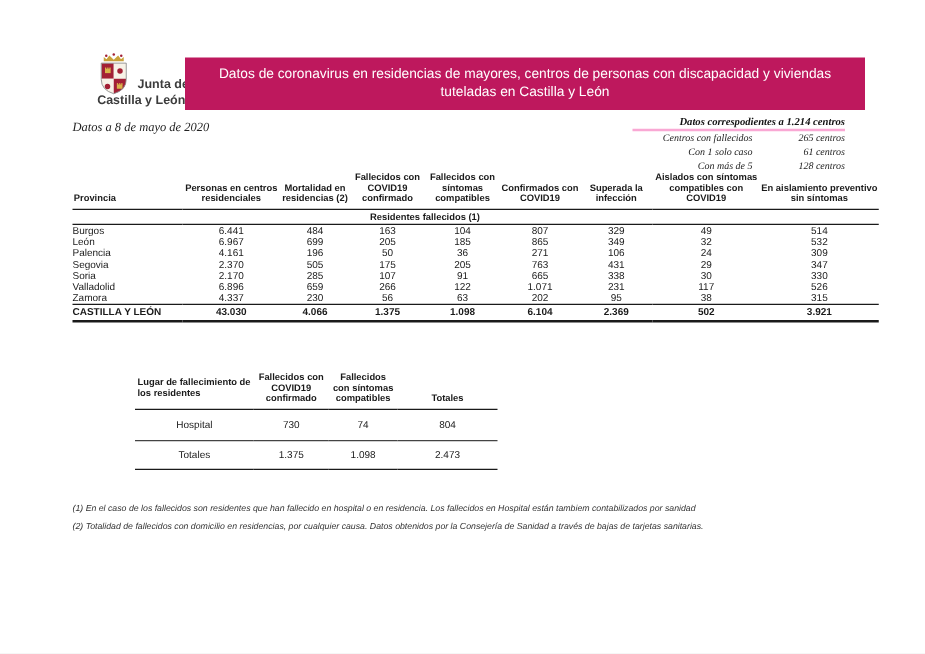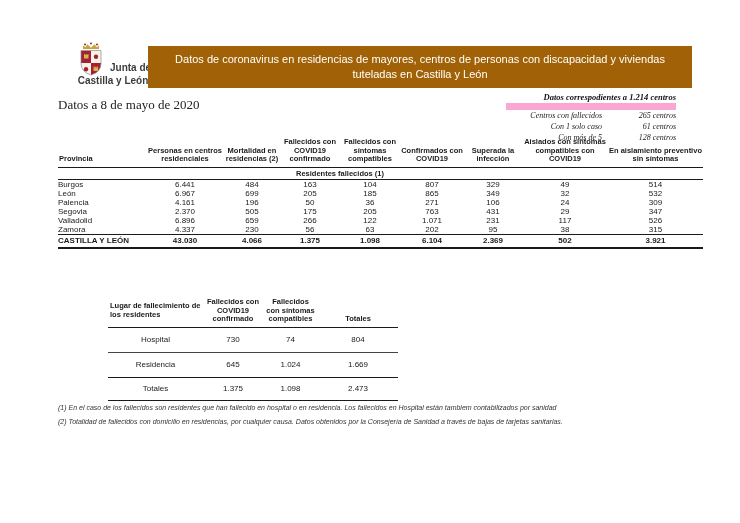--- a/index.html
+++ b/index.html
@@ -6,30 +6,30 @@
   .page{
     position:relative;width:740px;height:523px;background:#ffffff;
     outline:1px solid #cccccc;overflow:hidden;
     font-family:"Liberation Sans", sans-serif;color:#1a1a1a;
   }
   
   .logo{position:absolute;left:58px;top:42px;width:110px;height:52px;}
   .logo svg{position:absolute;left:18px;top:0;}
   .logo .l1{position:absolute;left:52px;top:20px;font-weight:bold;font-size:10px;color:#3c3c3c;}
   .logo .l2{position:absolute;left:0;top:33px;width:110px;text-align:center;font-weight:bold;font-size:10px;color:#3c3c3c;}
-  .date-note{position:absolute;left:58px;top:97px;font-family:"Liberation Serif",serif;font-size:13px;color:#222;}
+  .date-note{position:absolute;left:58px;top:97px;font-family:"Liberation Serif",serif;font-style:italic;font-size:10px;color:#222;}
   
   .banner{
-    position:absolute;left:148px;top:46px;width:544px;height:42px;background:#a16207;
+    position:absolute;left:148px;top:46px;width:544px;height:42px;background:#be185d;
     display:flex;align-items:center;justify-content:center;text-align:center;
     color:#ffffff;font-size:11px;line-height:15px;padding:0 8px;box-sizing:border-box;
   }
   
   .info-box{position:absolute;left:506px;top:92px;width:170px;font-family:"Liberation Serif",serif;font-style:italic;}
-  .info-title{font-weight:bold;font-size:8.5px;text-align:right;border-bottom:7px solid #f9a8d4;padding-bottom:1px;color:#111;}
+  .info-title{font-weight:bold;font-size:8.5px;text-align:right;border-bottom:2px solid #f9a8d4;padding-bottom:1px;color:#111;}
   .info-row{display:flex;font-size:8px;line-height:10px;color:#222;margin-top:1px;}
   .info-row .lab{width:96px;text-align:right;}
   .info-row .val{flex:1;text-align:right;}
   
   table{border-collapse:collapse;table-layout:fixed;}
   .main-table{position:absolute;left:58px;top:138px;width:645px;}
   .main-table th{
     font-size:7.5px;font-weight:bold;line-height:8.5px;text-align:center;
     vertical-align:bottom;padding:0 1px 3px;border-bottom:1px solid #1a1a1a;
   }
@@ -184,20 +184,31 @@
         <td>2.370</td>
         <td>505</td>
         <td>175</td>
         <td>205</td>
         <td>763</td>
         <td>431</td>
         <td>29</td>
         <td>347</td>
       </tr>
       <tr>
+        <td class="prov">Soria</td>
+        <td>2.170</td>
+        <td>285</td>
+        <td>107</td>
+        <td>91</td>
+        <td>665</td>
+        <td>338</td>
+        <td>30</td>
+        <td>330</td>
+      </tr>
+      <tr>
         <td class="prov">Valladolid</td>
         <td>6.896</td>
         <td>659</td>
         <td>266</td>
         <td>122</td>
         <td>1.071</td>
         <td>231</td>
         <td>117</td>
         <td>526</td>
       </tr>
@@ -241,26 +252,20 @@
         <th>Totales</th>
       </tr>
     </thead>
     <tbody>
       <tr class="r1">
         <td class="lab">Hospital</td>
         <td>730</td>
         <td>74</td>
         <td>804</td>
       </tr>
-      <tr class="r2">
-        <td class="lab">Residencia</td>
-        <td>645</td>
-        <td>1.024</td>
-        <td>1.669</td>
-      </tr>
       <tr class="tot">
         <td class="lab">Totales</td>
         <td>1.375</td>
         <td>1.098</td>
         <td>2.473</td>
       </tr>
     </tbody>
   </table>
 
   <div class="footnotes">

